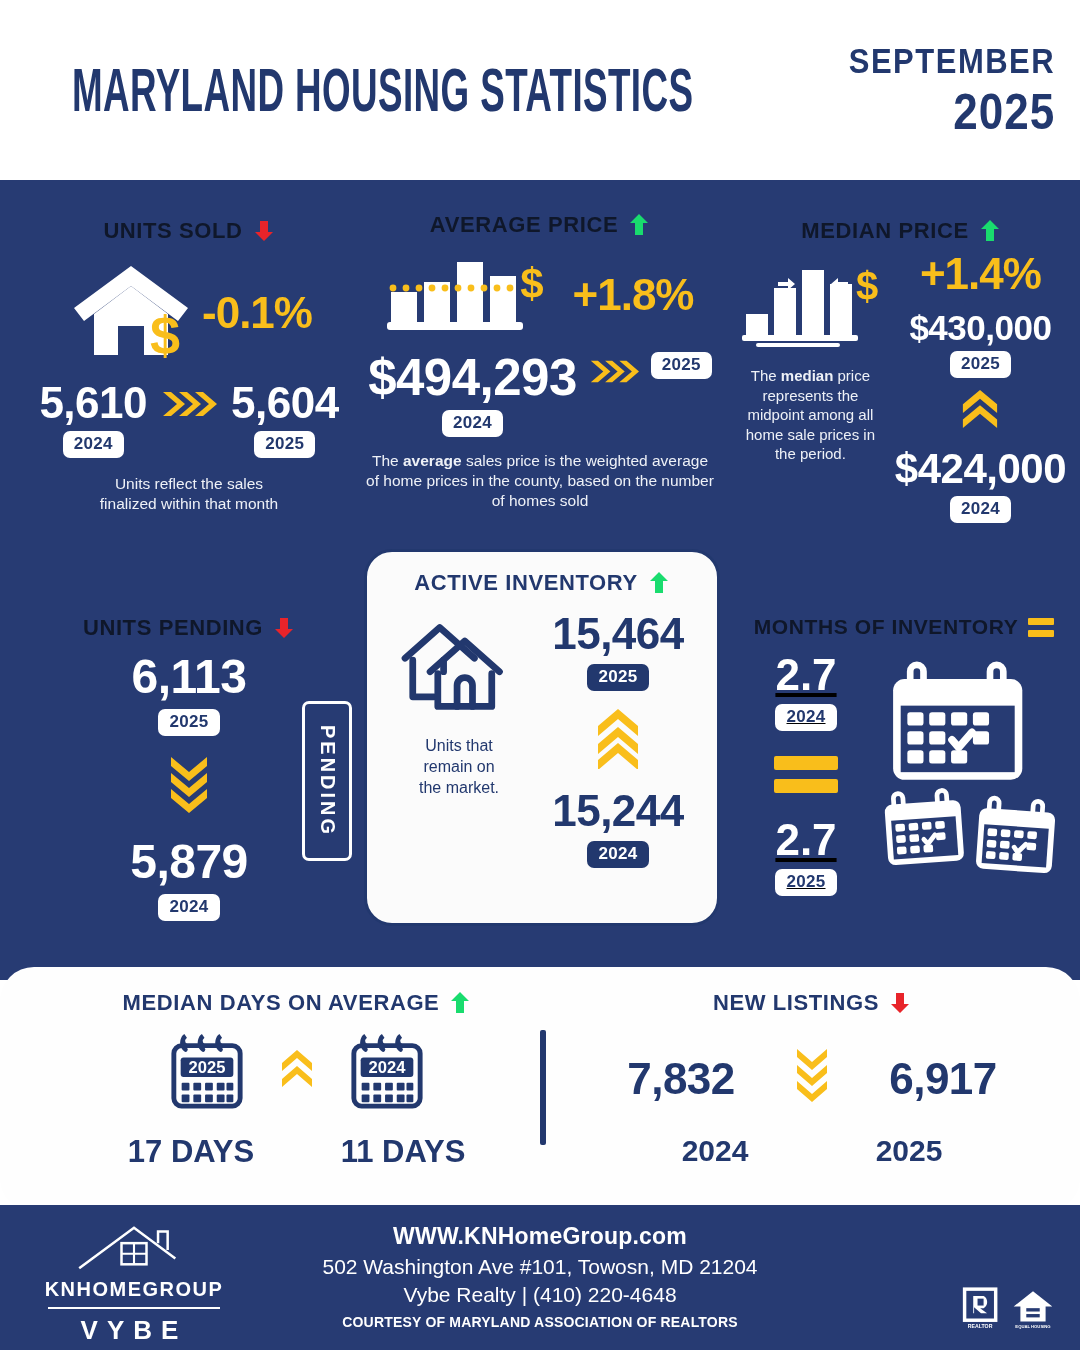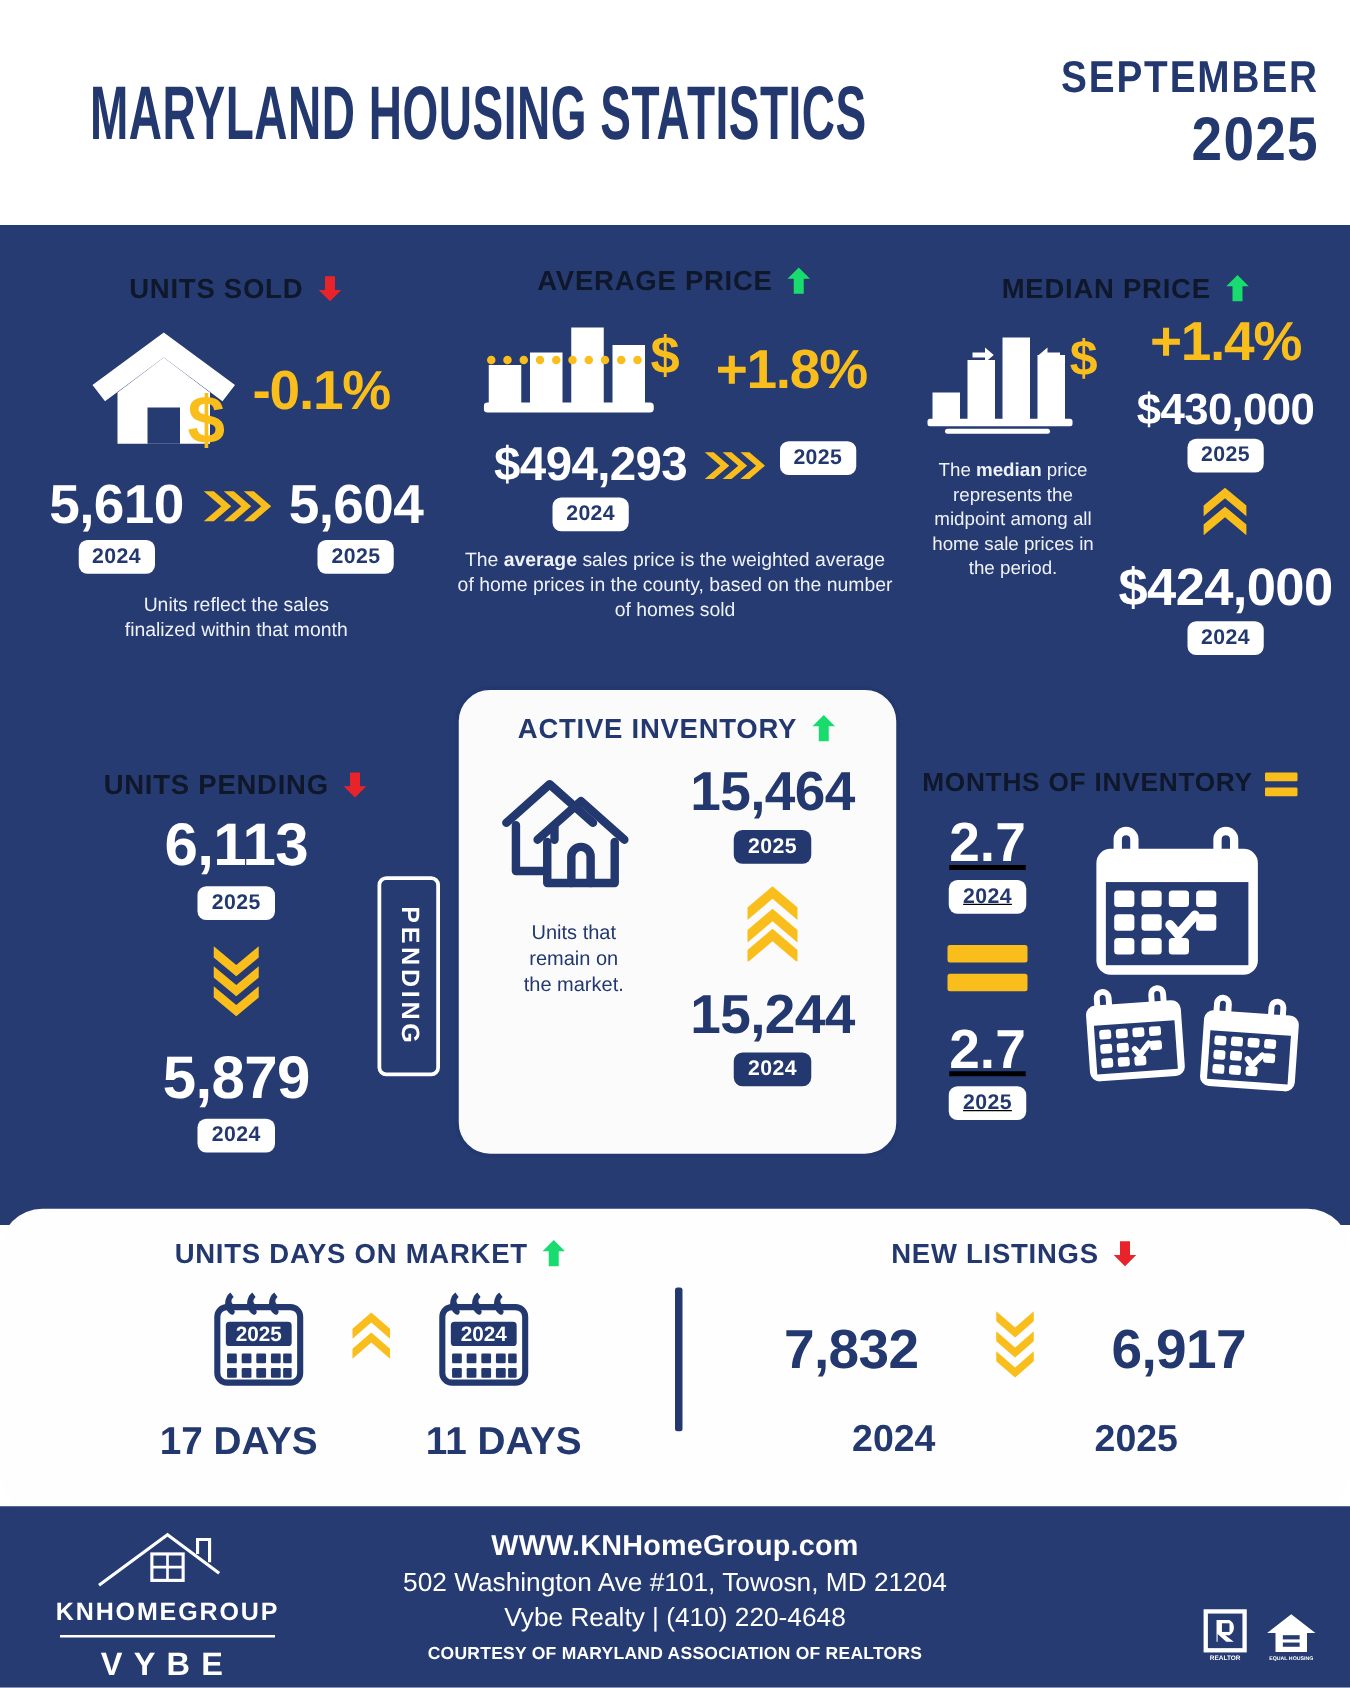--- a/index.html
+++ b/index.html
@@ -121,21 +121,21 @@
     background:#fbfbfb; border-radius:28px; border:3px solid #22386e;
     padding:18px 16px;
   }
   .ai-body { display:flex; margin-top:16px; }
   .ai-left { width:152px; display:flex; flex-direction:column; align-items:center; gap:14px; }
   .ai-right { flex:1; display:flex; flex-direction:column; align-items:center; gap:8px; }
   .ai-num { font-size:44px; font-weight:bold; color:#22386e; letter-spacing:-0.5px; line-height:1; }
   .ai-note { font-size:16px; color:#22386e; text-align:center; line-height:1.3; }
 
   
-  .months-inv { position:absolute; left:720px; top:615px; width:336px; }
+  .months-inv { position:absolute; left:736px; top:615px; width:336px; }
   .mi-body { display:flex; margin-top:14px; }
   .mi-left { width:140px; display:flex; flex-direction:column; align-items:center; gap:7px;text-decoration:underline; }
   .mi-right { flex:1; position:relative; height:250px; }
   .mi-num { font-size:44px; font-weight:bold; color:#ffffff; line-height:1; }
   .mi-eq { display:flex; flex-direction:column; gap:9px; margin:18px 0; }
   .mi-eq i { display:block; width:64px; height:14px; background:#f9be1b; border-radius:2px; }
 
   
   .mdom { position:absolute; left:62px; top:990px; width:470px; }
   .mdom-icons { display:flex; align-items:center; justify-content:center; gap:34px; margin-top:16px; }
@@ -253,21 +253,21 @@
               <circle cx="110" cy="34" r="3.4"></circle>
             <circle cx="123" cy="34" r="3.4"></circle>
           </g>
           <text x="145" y="44" font-family="Liberation Sans, sans-serif" font-size="42" font-weight="bold" fill="#f9be1b" text-anchor="middle">$</text>
         </svg>
       </span>
       <span class="pct">+1.8%</span>
     </div>
     <div class="ap-compare">
       <div class="ap-col">
-        <div class="bignum" style="font-size:38px;">$494,293</div>
+        <div class="bignum" style="font-size:51px;">$494,293</div>
         <div class="yearpill">2024</div>
       </div>
       <div style="margin-top:6px;">
         <svg viewBox="0 0 56 30" width="50" height="27">
           <path d="M2 3 L16 15 L2 27 L10 27 L24 15 L10 3 Z" fill="#f9be1b"></path>
           <path d="M18 3 L32 15 L18 27 L26 27 L40 15 L26 3 Z" fill="#f9be1b"></path>
           <path d="M34 3 L48 15 L34 27 L42 27 L56 15 L42 3 Z" fill="#f9be1b"></path>
         </svg>
       </div>
       <div class="ap-col">
@@ -477,21 +477,21 @@
           </g>
         </svg>
       </div>
     </div>
   </div>
 
   <div class="white-panel"></div>
 
   <div class="mdom">
     <div class="sec-title on-white">
-      <span>UNITS DAYS ON MARKET</span>
+      <span>MEDIAN DAYS ON AVERAGE</span>
       <span class="arrow">
         <svg viewBox="0 0 22 24" width="22" height="24">
             <path d="M11 1l9 9h-5v12H7V10H2z" fill="#19dc6e"></path>
           </svg>
       </span>
     </div>
     <div class="mdom-icons">
       <span>
         <svg viewBox="0 0 80 82" width="78" height="80">
           <g fill="none" stroke="#22386e" stroke-width="4.5" stroke-linecap="round">

